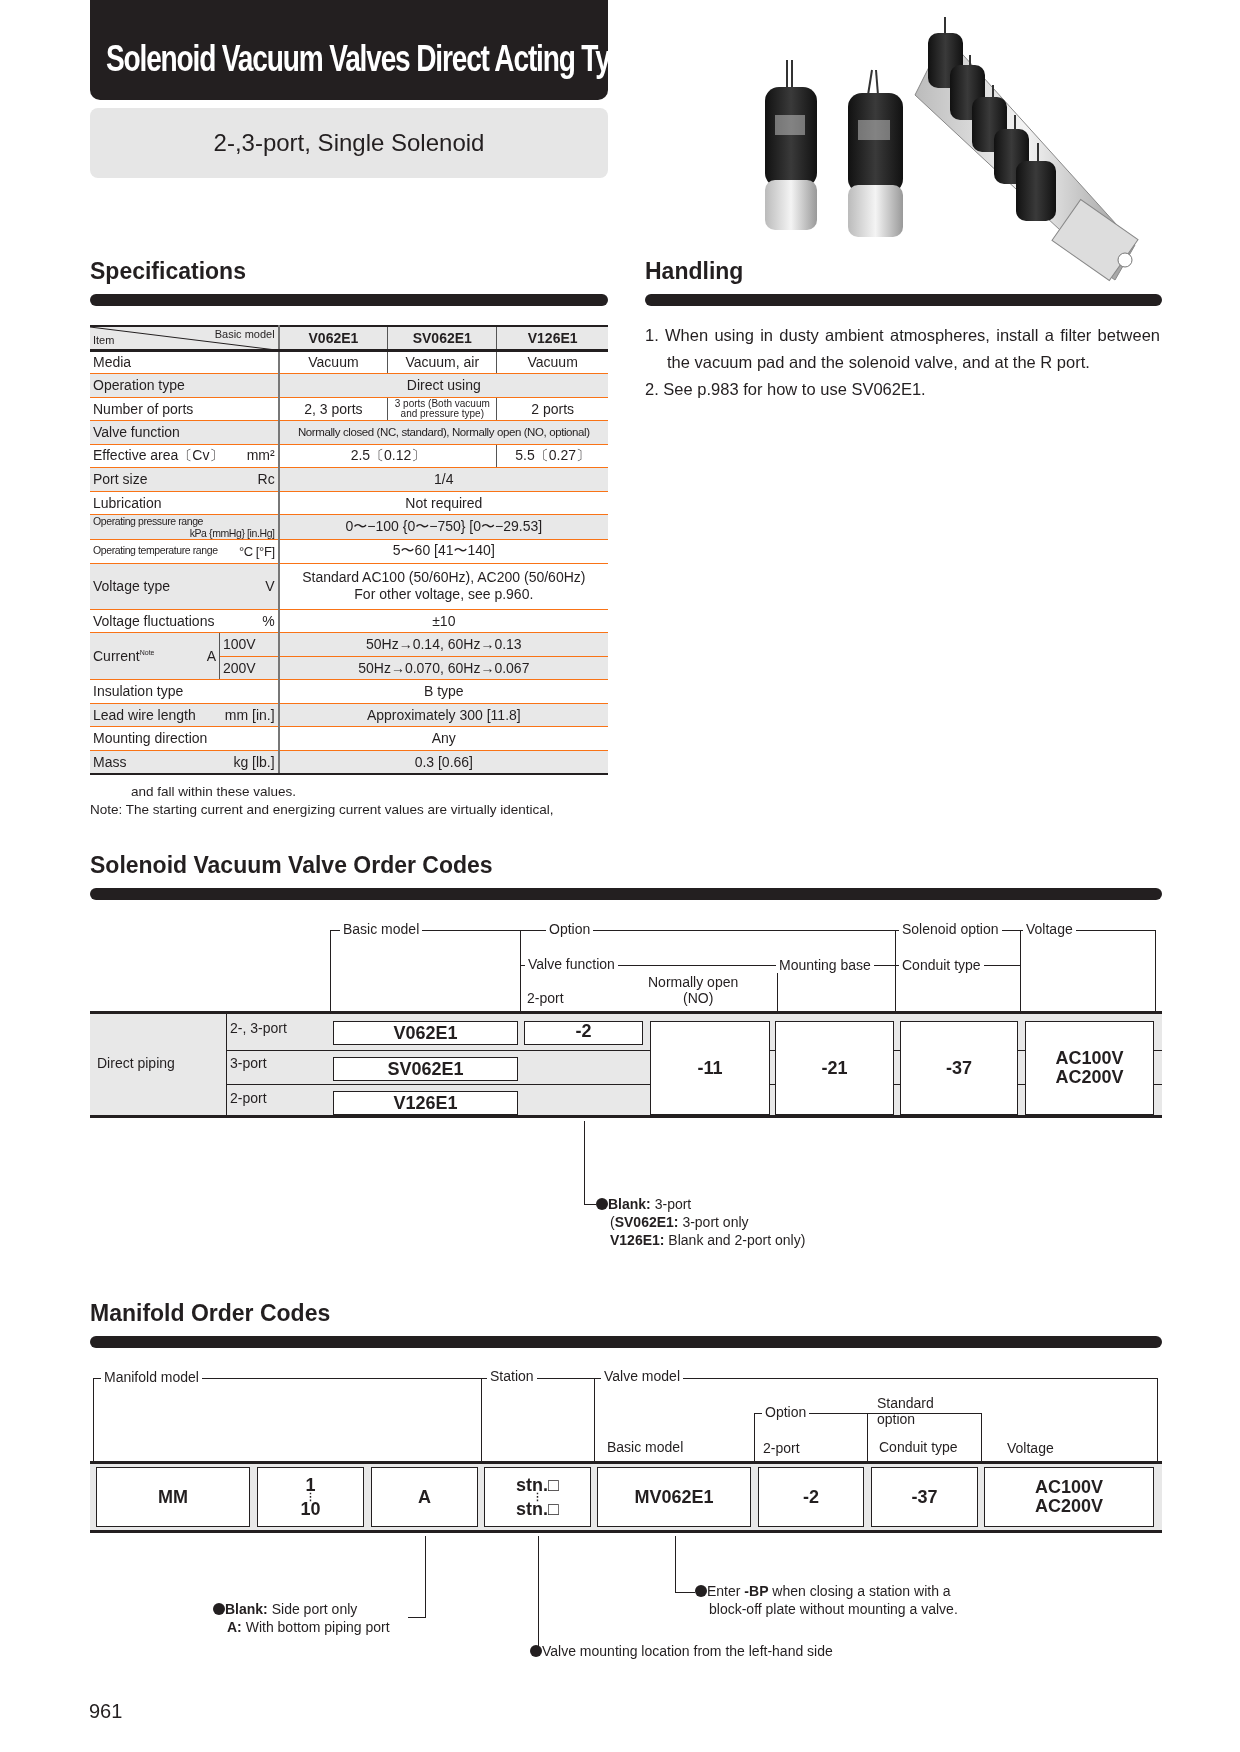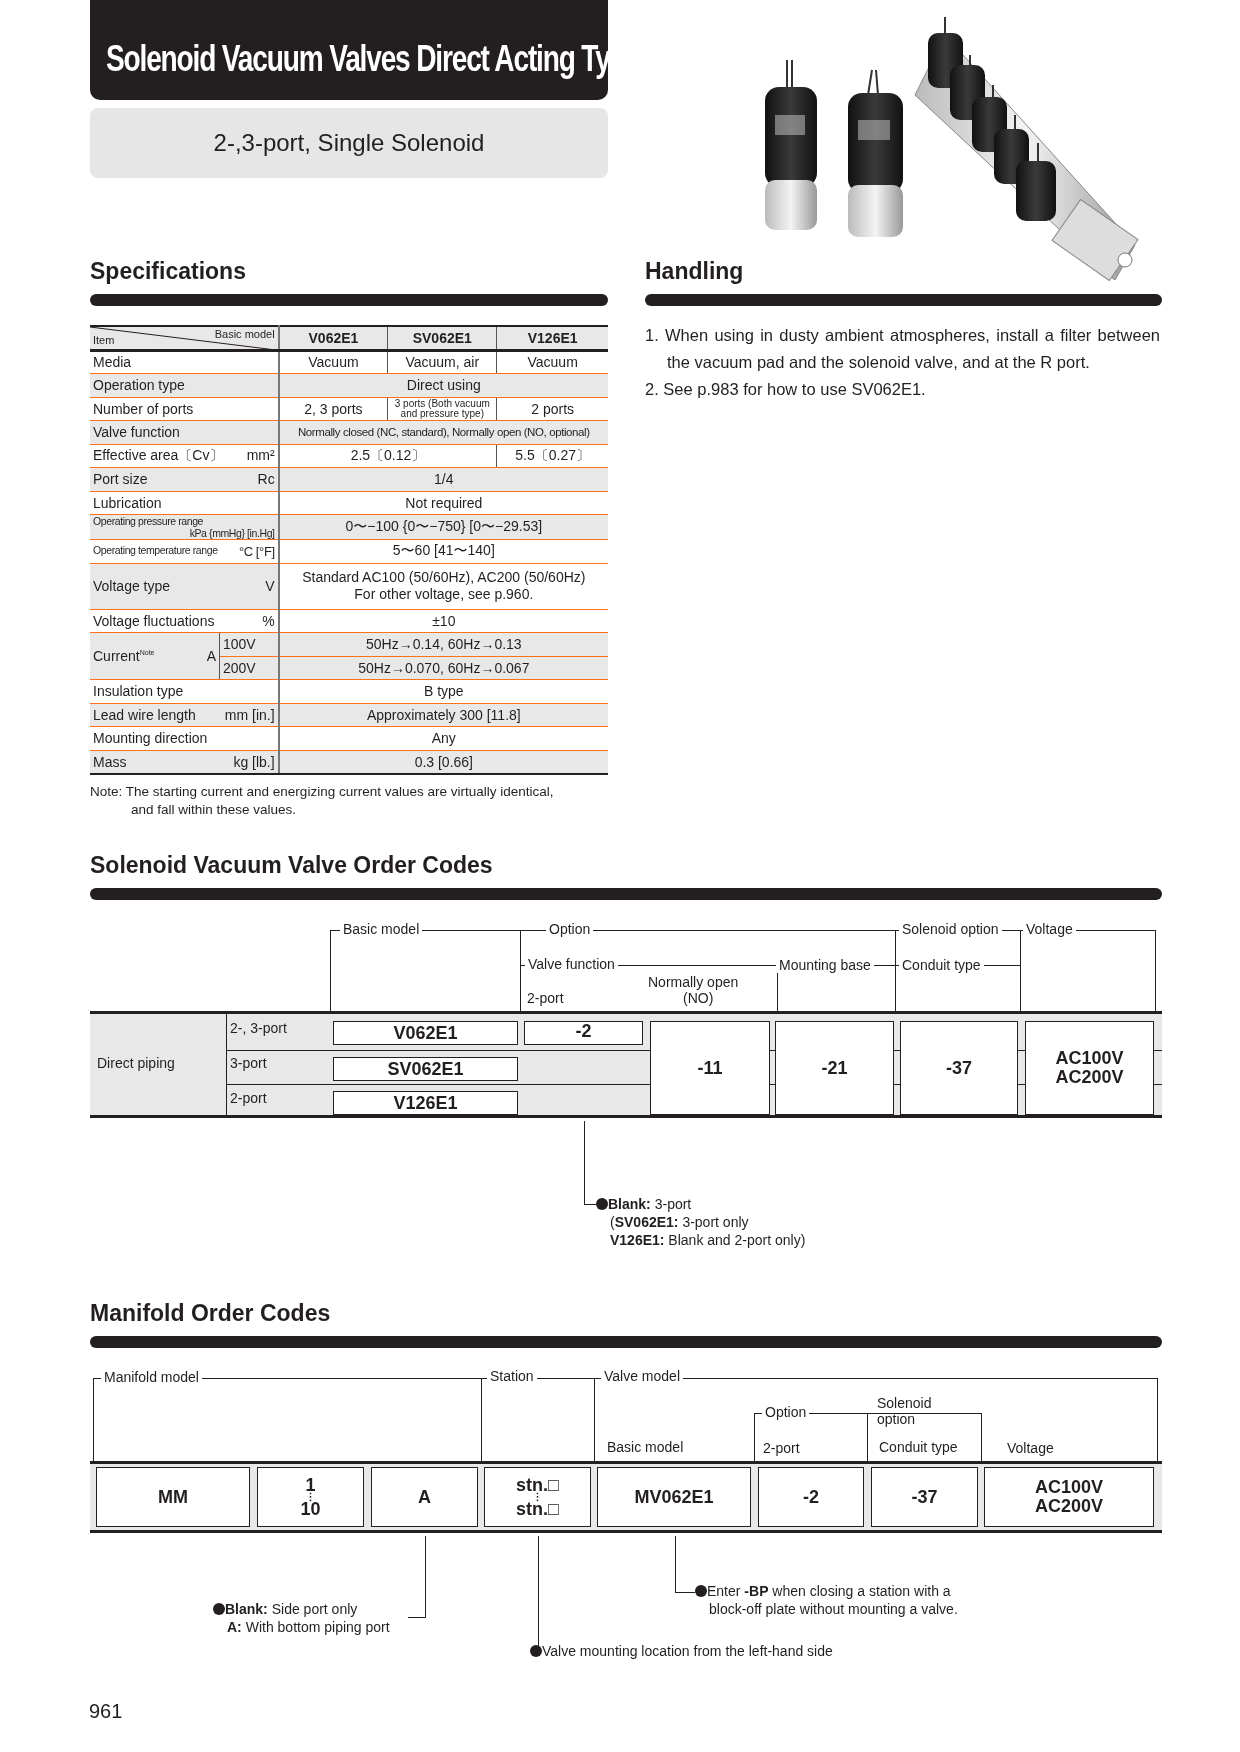--- a/index.html
+++ b/index.html
@@ -180,22 +180,22 @@
     <td class="c" colspan="3">Any</td>
   </tr>
   <tr class="shade">
     <td class="lbl" colspan="2" style="border-bottom:2px solid #231f20;"><span>Mass</span><span class="unit">kg [lb.]</span></td>
     <td class="c" colspan="3" style="border-bottom:2px solid #231f20;">0.3 [0.66]</td>
   </tr>
 </tbody>
   </table>
 
 <div class="abs note">
+  <div style="padding-left:41px;">and fall within these values.</div>
   <div>Note: The starting current and energizing current values are virtually identical,</div>
-  <div style="padding-left:41px;">and fall within these values.</div>
 </div>
 
 <div class="abs h2" style="left:645px; top:258px;">Handling</div>
 <div class="abs bar" style="left:645px; top:294px; width:517px;"></div>
 <ul class="abs handling">
   <li>1. When using in dusty ambient atmospheres, install a filter between the vacuum pad and the solenoid valve, and at the R port.</li>
   <li>2. See p.983 for how to use SV062E1.</li>
 </ul>
 
 <div class="abs h2" style="left:90px; top:852px;">Solenoid Vacuum Valve Order Codes</div>
@@ -265,21 +265,21 @@
   <div class="line" style="left:1157px; top:1378px; width:1px; height:84px;"></div>
   <div class="line" style="left:754px; top:1413px; width:1px; height:49px;"></div>
   <div class="line" style="left:754px; top:1413px; width:227px; height:1px;"></div>
   <div class="line" style="left:867px; top:1413px; width:1px; height:49px;"></div>
   <div class="line" style="left:981px; top:1413px; width:1px; height:49px;"></div>
 
   <span class="lbl-s" style="left:101px; top:1369px;">Manifold model</span>
   <span class="lbl-s" style="left:487px; top:1368px;text-align:center;">Station</span>
   <span class="lbl-s" style="left:601px; top:1368px;">Valve model</span>
   <span class="lbl-s" style="left:762px; top:1404px;">Option</span>
-  <span class="lbl-s" style="left:874px; top:1395px; background:transparent; line-height:16px;"><span>Solenoid</span><br><span>option</span></span>
+  <span class="lbl-s" style="left:874px; top:1395px; background:transparent; line-height:16px;"><span>Standard</span><br><span>option</span></span>
   <span class="lbl-s" style="left:604px; top:1439px;">Basic model</span>
   <span class="lbl-s" style="left:760px; top:1440px;">2-port</span>
   <span class="lbl-s" style="left:876px; top:1439px;">Conduit type</span>
   <span class="lbl-s" style="left:1004px; top:1440px;">Voltage</span>
 
   <div class="grey-band" style="left:90px; top:1461px; width:1072px; height:72px; border-top:3px solid #231f20; border-bottom:3px solid #231f20;"></div>
 
   <div class="code-box" style="left:96px; top:1467px; width:154px; height:60px;">MM</div>
   <div class="code-box" style="left:257px; top:1467px; width:107px; height:60px; flex-direction:column; line-height:16px;">
     <span>1</span>

